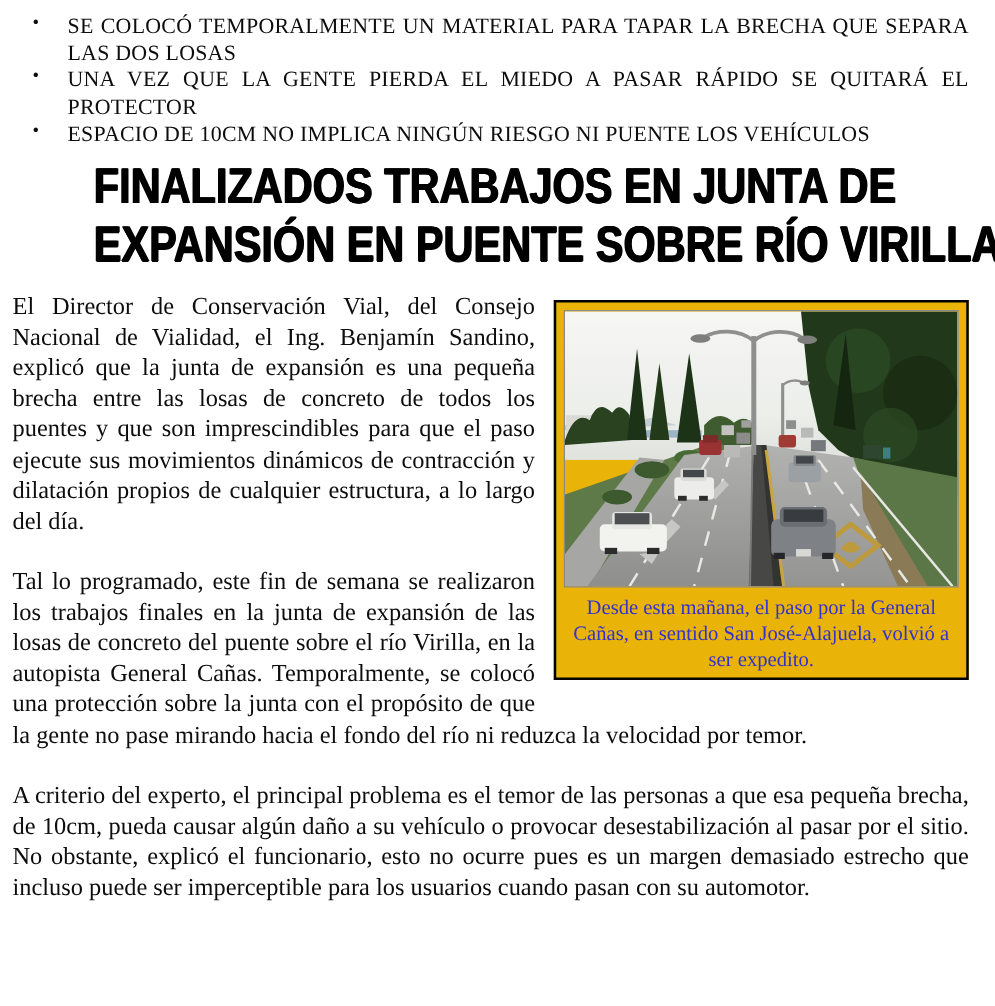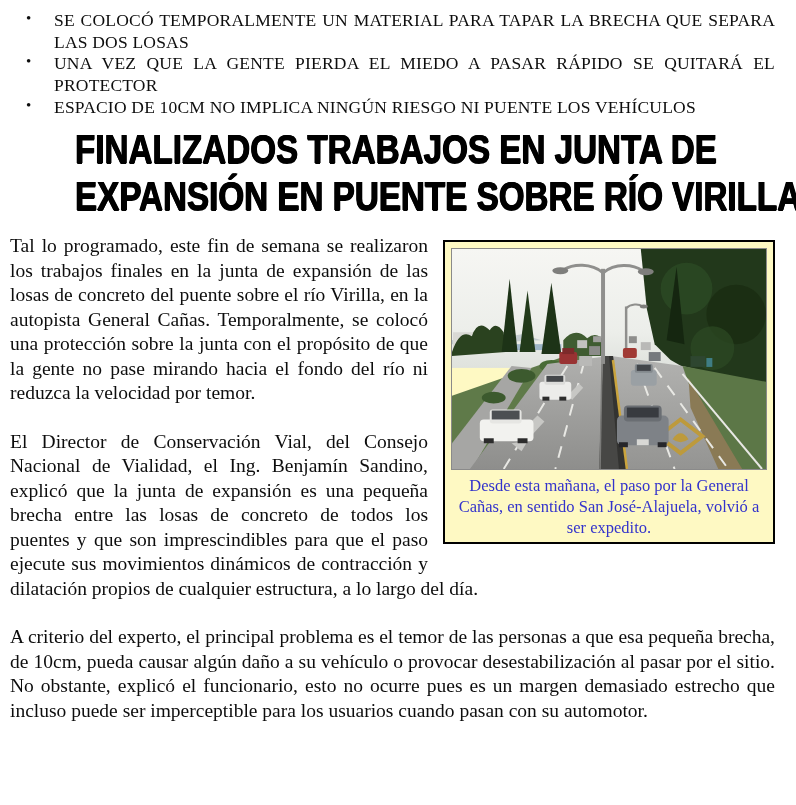--- a/index.html
+++ b/index.html
@@ -47,21 +47,21 @@
   .article{font-size:19.5px;line-height:24.5px;text-align:justify;}
   .article p{margin:0 0 24px 0;}
 
   
   figure.photo-box{
     float:right;
     width:316px;
     margin:6px 0 10px 15px;
     padding:6px 6px 4px 6px;
     border:2px solid #000;
-    background:#fef9c3;
+    background:#eab308;
   }
   .photo{
     width:316px;height:222px;
     border:1px solid #8a8a8a;
     box-sizing:border-box;
     overflow:hidden;
   }
   .photo svg{display:block;width:100%;height:100%;}
   figcaption{
     margin-top:5px;
@@ -237,18 +237,18 @@
             <rect x="172" y="100" width="14" height="10" rx="2" fill="#a03a34"></rect>
             <rect x="190" y="94" width="10" height="8" fill="#b9b9b7"></rect>
             <rect x="178" y="88" width="8" height="7" fill="#8e8e8c"></rect>
             <rect x="198" y="104" width="12" height="9" fill="#75797d"></rect>
           </g>
         </svg>
       </div>
       <figcaption style="color: rgb(51, 51, 204);">Desde esta mañana, el paso por la General Cañas, en sentido San José-Alajuela, volvió a ser expedito.</figcaption>
     </figure>
 
+    <p>El Director de Conservación Vial, del Consejo Nacional de Vialidad, el Ing. Benjamín Sandino, explicó que la junta de expansión es una pequeña brecha entre las losas de concreto de todos los puentes y que son imprescindibles para que el paso ejecute sus movimientos dinámicos de contracción y dilatación propios de cualquier estructura, a lo largo del día.</p>
     <p>Tal lo programado, este fin de semana se realizaron los trabajos finales en la junta de expansión de las losas de concreto del puente sobre el río Virilla, en la autopista General Cañas. Temporalmente, se colocó una protección sobre la junta con el propósito de que la gente no pase mirando hacia el fondo del río ni reduzca la velocidad por temor.</p>
-    <p>El Director de Conservación Vial, del Consejo Nacional de Vialidad, el Ing. Benjamín Sandino, explicó que la junta de expansión es una pequeña brecha entre las losas de concreto de todos los puentes y que son imprescindibles para que el paso ejecute sus movimientos dinámicos de contracción y dilatación propios de cualquier estructura, a lo largo del día.</p>
     <p>A criterio del experto, el principal problema es el temor de las personas a que esa pequeña brecha, de 10cm, pueda causar algún daño a su vehículo o provocar desestabilización al pasar por el sitio. No obstante, explicó el funcionario, esto no ocurre pues es un margen demasiado estrecho que incluso puede ser imperceptible para los usuarios cuando pasan con su automotor.</p>
   </div>
 
 </div>
 
 </body></html>

